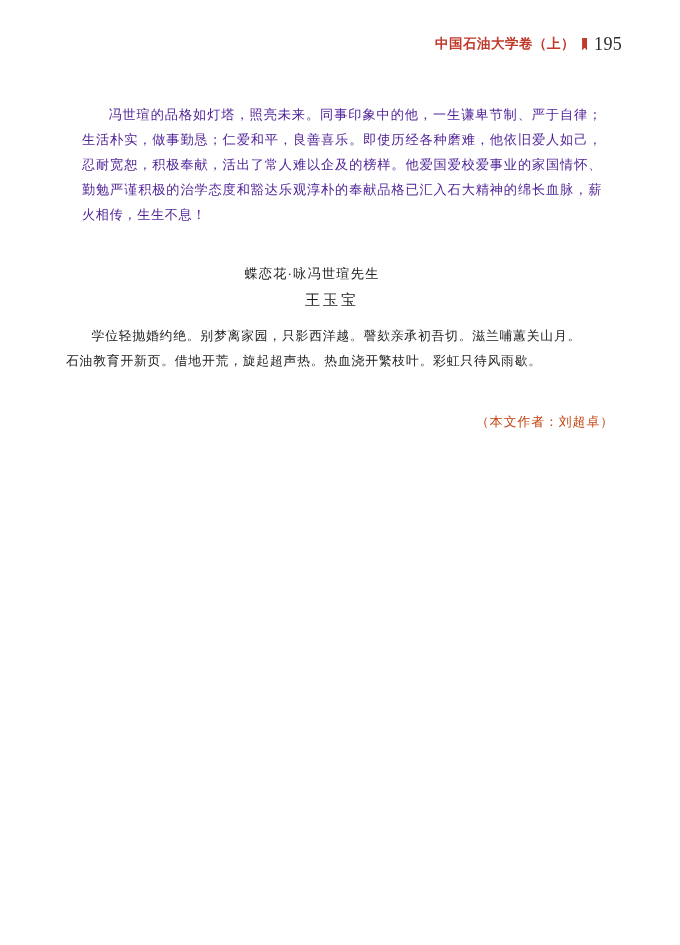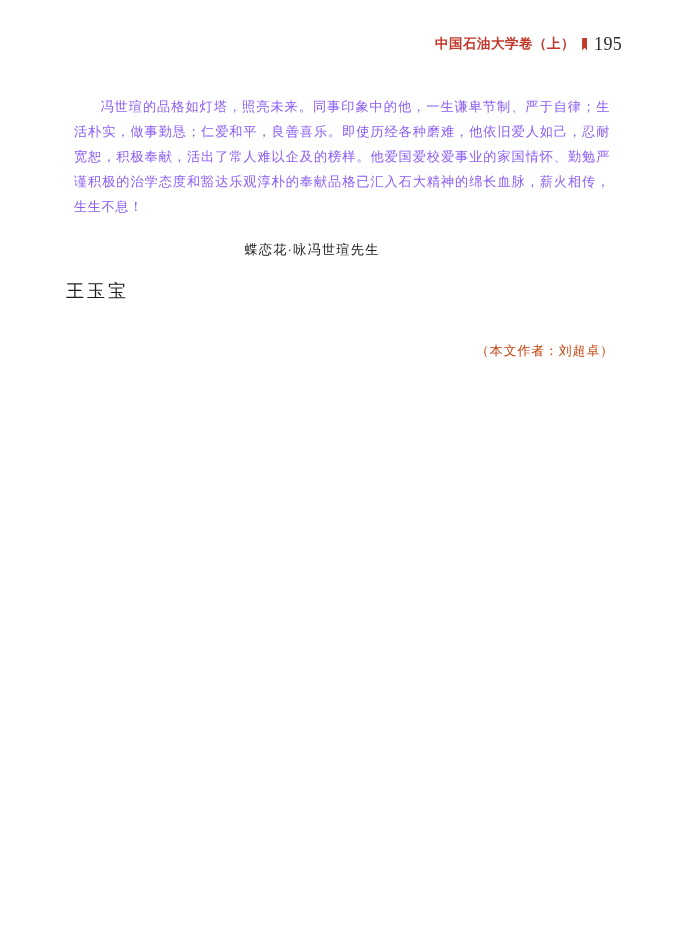--- a/index.html
+++ b/index.html
@@ -61,37 +61,38 @@
     left: 66px;
     width: 552px;
   }
   .para {
     font-size: 13.2px;
     line-height: 25px;
     text-align: justify;
     text-justify: inter-ideograph;
     text-indent: 2em;
     letter-spacing: 0.6px;
-    color: #8b5cf6;
-    margin: 8px;
+    color: #4c1d95;
+    margin: 16px;
   }
 
   
   .poem-title {
-    margin-top: 22px;
+    margin-top: 38px;
     font-size: 13.2px;
     letter-spacing: 1.2px;
     text-align: center;
     color: #1c1c1c;
     padding-right: 60px;
   }
   .poem-author {
-    margin-top: 20px;
-    font-size: 18px;
+    margin-top: 8px;
+    font-size: 15px;
     letter-spacing: 3px;
+    text-align: center;
     color: #1c1c1c;
     padding-right: 20px;
   }
   .poem-body {
     margin-top: 14px;
   }
   .poem-line {
     font-size: 12.8px;
     line-height: 25px;
     letter-spacing: 0.8px;
@@ -126,17 +127,21 @@
   </div>
 
   <div class="content">
 
     <p class="para">冯世瑄的品格如灯塔，照亮未来。同事印象中的他，一生谦卑节制、严于自律；生活朴实，做事勤恳；仁爱和平，良善喜乐。即使历经各种磨难，他依旧爱人如己，忍耐宽恕，积极奉献，活出了常人难以企及的榜样。他爱国爱校爱事业的家国情怀、勤勉严谨积极的治学态度和豁达乐观淳朴的奉献品格已汇入石大精神的绵长血脉，薪火相传，生生不息！</p>
 
     <div class="poem-title">蝶恋花·咏冯世瑄先生</div>
 
     <div class="poem-author">王玉宝</div>
 
+    <div class="poem-body">
+      <div class="poem-line">学位轻抛婚约绝。别梦离家园，只影西洋越。謦欬亲承初吾切。滋兰哺蕙关山月。</div>
+      <div class="poem-line second">石油教育开新页。借地开荒，旋起超声热。热血浇开繁枝叶。彩虹只待风雨歇。</div>
+    </div>
 
     <div class="byline">（本文作者：刘超卓）</div>
 
   </div>
 </div>
 
 </body></html>

